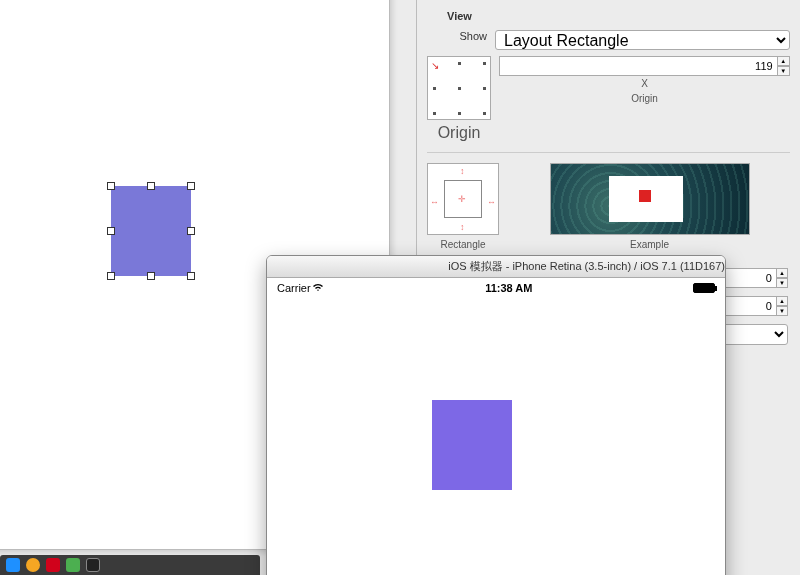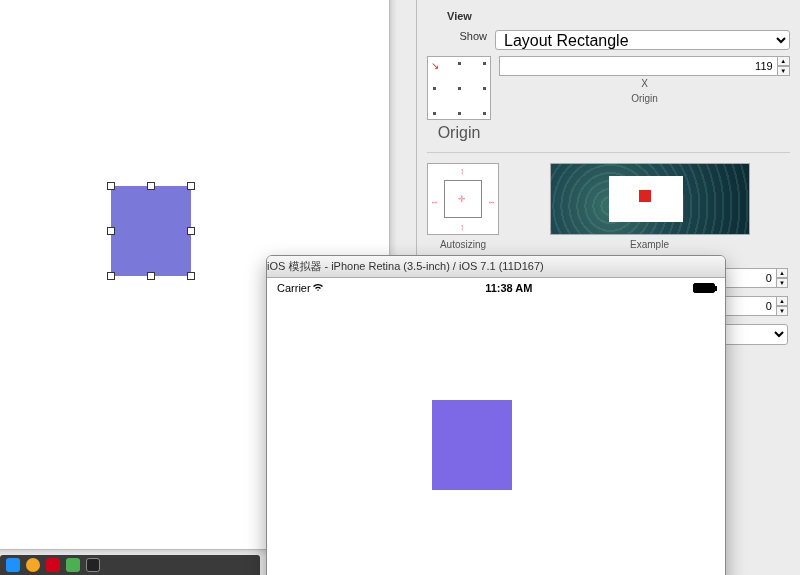--- a/index.html
+++ b/index.html
@@ -61,21 +61,21 @@
   .wave::after{content:"";position:absolute;inset:0;background:repeating-radial-gradient(circle at 30% 60%, rgba(120,200,180,0.15) 0 2px, transparent 2px 8px);}
   .example-white { position:absolute; left:58px; top:12px; width:74px; height:46px; background:#fff;}
   .example-red { position:absolute; left:88px; top:26px; width:12px; height:12px; background:#d22;}
   .sub-label { font-size:10px; color:#555; margin-top:4px;}
 
   .extra-fields { margin-top:18px; display:flex; flex-direction:column; gap:8px; align-items:flex-end; padding-right:2px;}
   .extra-fields .num-input { width:100px;}
 
   
   .sim-window { position:absolute; left:266px; top:255px; width:460px; height:360px; background:#fff; border:1px solid #888; border-radius:6px 6px 0 0; box-shadow:0 8px 20px rgba(0,0,0,0.35); overflow:hidden;}
-  .sim-titlebar { height:22px; background:linear-gradient(#f7f7f7,#dcdcdc); border-bottom:1px solid #aaa; display:flex; align-items:center; justify-content:flex-start; position:relative;}
+  .sim-titlebar { height:22px; background:linear-gradient(#f7f7f7,#dcdcdc); border-bottom:1px solid #aaa; display:flex; align-items:center; justify-content:flex-end; position:relative;}
   .sim-title { font-size:11px; color:#333;}
   .sim-statusbar { height:20px; background:#fff; border-bottom:0; display:flex; align-items:center; padding:0 10px; justify-content:space-between; font-size:11px; color:#000; font-weight:500;}
   .sim-statusbar .left { display:flex; align-items:center; gap:0;}
   .wifi { display:inline-block; }
   .battery { width:22px; height:10px; border:1px solid #000; border-radius:2px; position:relative; background:#000;}
   .battery::after { content:""; position:absolute; right:-3px; top:2px; width:2px; height:5px; background:#000;}
   .sim-content { position:relative; width:100%; height:calc(100% - 42px); background:#fff;}
   .sim-square { position:absolute; left:165px; top:102px; width:80px; height:90px; background:#7d68e6;}
 
 </style>
@@ -155,21 +155,21 @@
   <div class="autosize-row">
     <div class="autosize-cell">
       <div class="autosizing-widget">
         <div class="autosizing-inner"></div>
         <span class="as-arrow" style="left:32px;top:2px;">↕</span>
         <span class="as-arrow" style="left:32px;bottom:2px;">↕</span>
         <span class="as-arrow" style="left:2px;top:32px;">↔</span>
         <span class="as-arrow" style="right:2px;top:32px;">↔</span>
         <span class="as-arrow" style="left:30px;top:30px;">✛</span>
       </div>
-      <div class="sub-label">Autosizing</div>
+      <div class="sub-label">Rectangle</div>
     </div>
     <div class="autosize-cell" style="flex:1;">
       <div class="example-box">
         <div class="wave"></div>
         <div class="example-white"></div>
         <div class="example-red"></div>
       </div>
       <div class="sub-label">Example</div>
     </div>
   </div>

